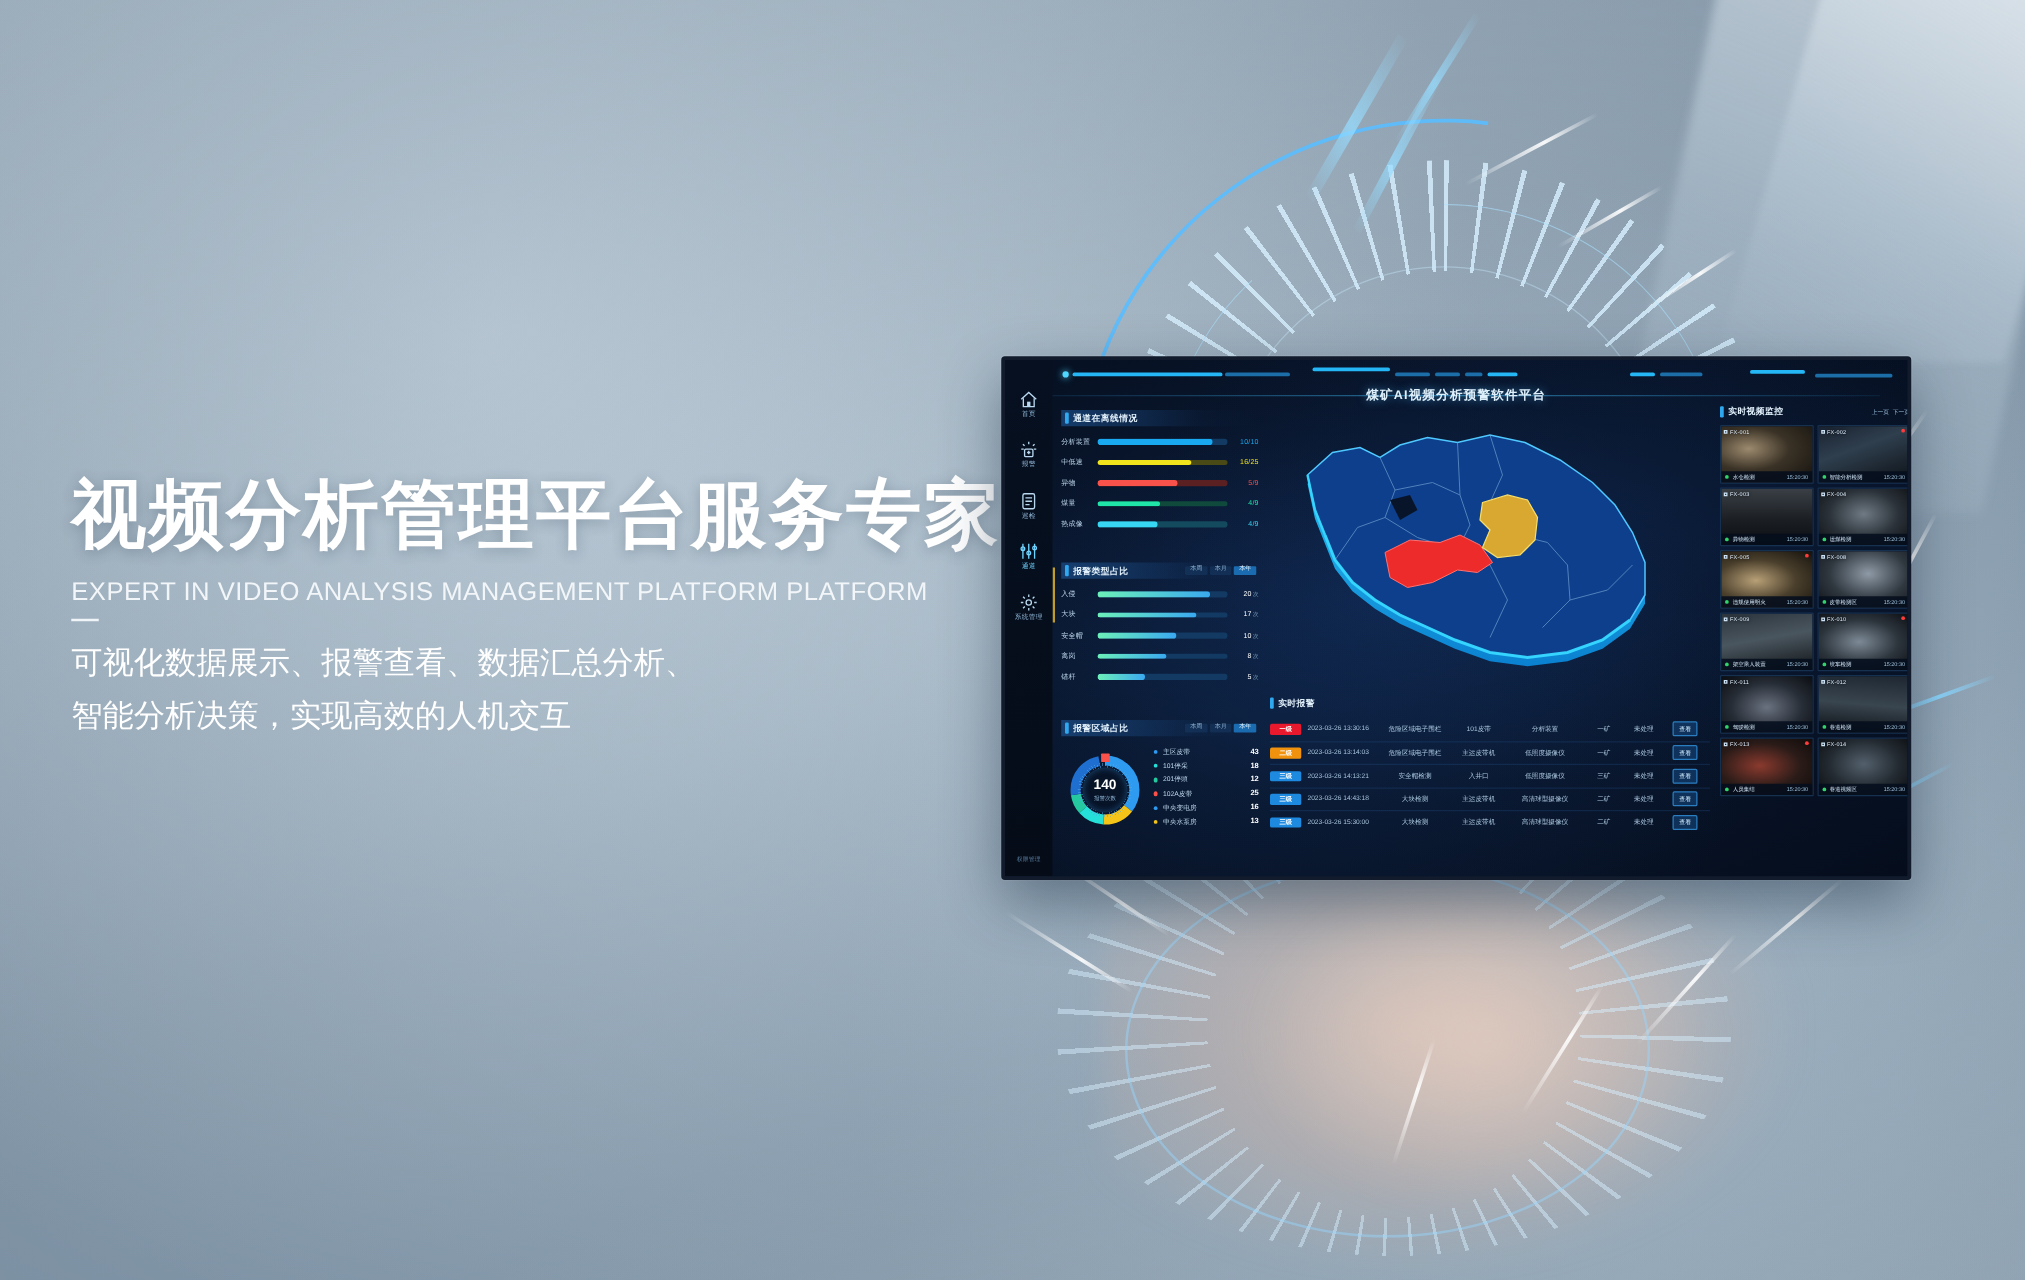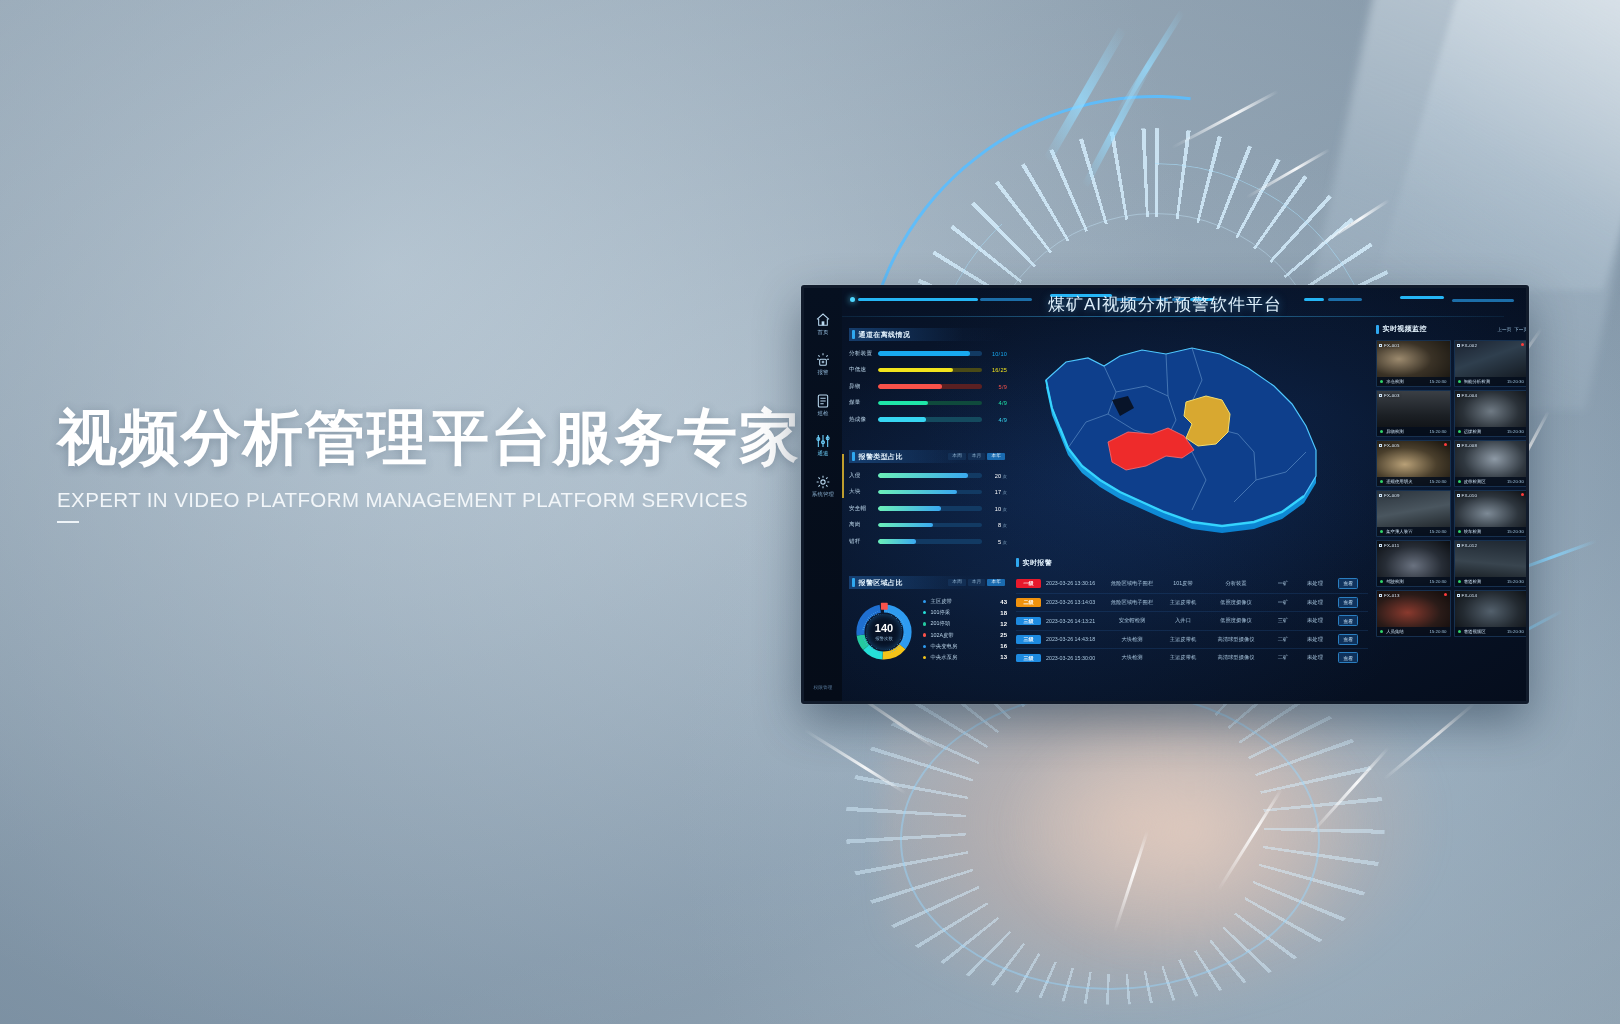--- a/index.html
+++ b/index.html
@@ -79,21 +79,20 @@
     position:absolute;
     background:linear-gradient(120deg, rgba(120,205,255,0.0) 0%, rgba(150,220,255,0.75) 45%, rgba(120,205,255,0.0) 100%);
   }
 
   
   .hero { position:absolute; left:57px; top:378px; width:760px; }
   .hero-title {
     font-size:60px; font-weight:bold; color:#ffffff; letter-spacing:2px;
     line-height:1.12; text-shadow:0 2px 10px rgba(40,60,80,0.30);
     white-space:nowrap;
-    margin-top:26px;
   }
   .hero-sub {
     margin-top:17px; font-size:20.5px; letter-spacing:.4px;
     color:#f2f6f9; font-weight:400; white-space:nowrap;
   }
   .hero-rule { margin-top:9px; width:22px; height:2px; background:#eef4f8; }
   .hero-desc { margin-top:12px; font-size:25px; color:#ffffff; line-height:1.72; }
 
   
   .monitor {
@@ -121,22 +120,22 @@
   
   .topbar { position:absolute; left:0; top:0; right:0; height:32px; z-index:6; }
   .tb-line { position:absolute; height:3px; border-radius:2px; background:#25b6f5; }
   .tb-line.dim { background:#1c6ea8; }
   .tb-dot { position:absolute; width:5px; height:5px; border-radius:50%; background:#4fd8ff; box-shadow:0 0 6px #4fd8ff; }
   .tb-frame {
     position:absolute; left:22px; right:22px; top:28px; height:1px;
     background:linear-gradient(90deg, rgba(40,150,220,0.1), rgba(60,180,240,0.55), rgba(40,150,220,0.1));
   }
   .app-title {
-    position:absolute; left:0; right:0; top:5px; text-align:center;
-    font-size:17px; color:#dff0fb; letter-spacing:1px; font-weight:normal;
+    position:absolute; left:0; right:0; top:21px; text-align:center;
+    font-size:10px; color:#dff0fb; letter-spacing:1px; font-weight:bold;
     text-shadow:0 0 8px rgba(80,190,255,0.55);
     z-index:7;
   }
 
   
   .sidebar {
     position:absolute; left:0; top:0; bottom:0; width:38px; z-index:8;
     background:linear-gradient(180deg,#061020 0%,#050c18 100%);
     display:flex; flex-direction:column; align-items:center; padding-top:24px;
   }
@@ -290,22 +289,26 @@
   <div class="streak" style="left:1078px; top:880px; width:106px; transform:rotate(-72deg);"></div>
   <div class="streak" style="left:1190px; top:838px; width:120px; transform:rotate(-58deg);"></div>
   <div class="streak" style="left:1290px; top:790px; width:118px; transform:rotate(-48deg);"></div>
   <div class="streak" style="left:1370px; top:740px; width:118px; transform:rotate(-40deg);"></div>
   <div class="streak blue" style="left:1440px; top:640px; width:130px; transform:rotate(-28deg);"></div>
   <div class="streak blue" style="left:1480px; top:560px; width:120px; transform:rotate(-20deg);"></div>
 </div>
 
 <div class="hero">
   <div class="hero-title">视频分析管理平台服务专家</div>
-  <div class="hero-sub">EXPERT IN VIDEO PLATFORM MANAGEMENT PLATFORM SERVICES</div>
+  <div class="hero-sub">EXPERT IN VIDEO ANALYSIS MANAGEMENT PLATFORM PLATFORM</div>
   <div class="hero-rule"></div>
+  <div class="hero-desc">
+    <div>可视化数据展示、报警查看、数据汇总分析、</div>
+    <div>智能分析决策，实现高效的人机交互</div>
+  </div>
 </div>
 
 <div class="monitor">
 <div class="screen">
 
   <div class="topbar">
     <div class="tb-dot" style="left:46px; top:9px;"></div>
     <div class="tb-line" style="left:54px; top:10px; width:120px;"></div>
     <div class="tb-line dim" style="left:176px; top:10px; width:52px;"></div>
     <div class="tb-line" style="left:246px; top:6px; width:62px;"></div>

